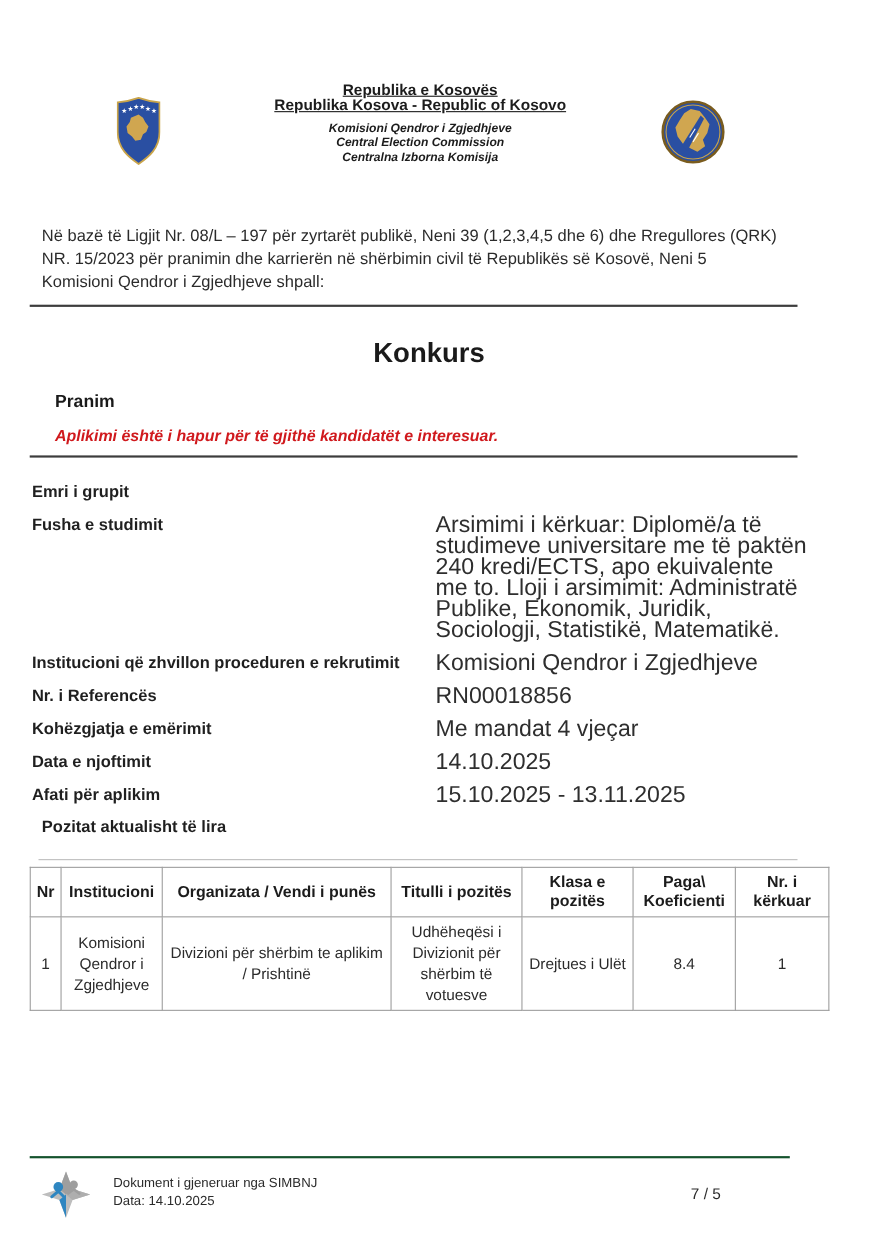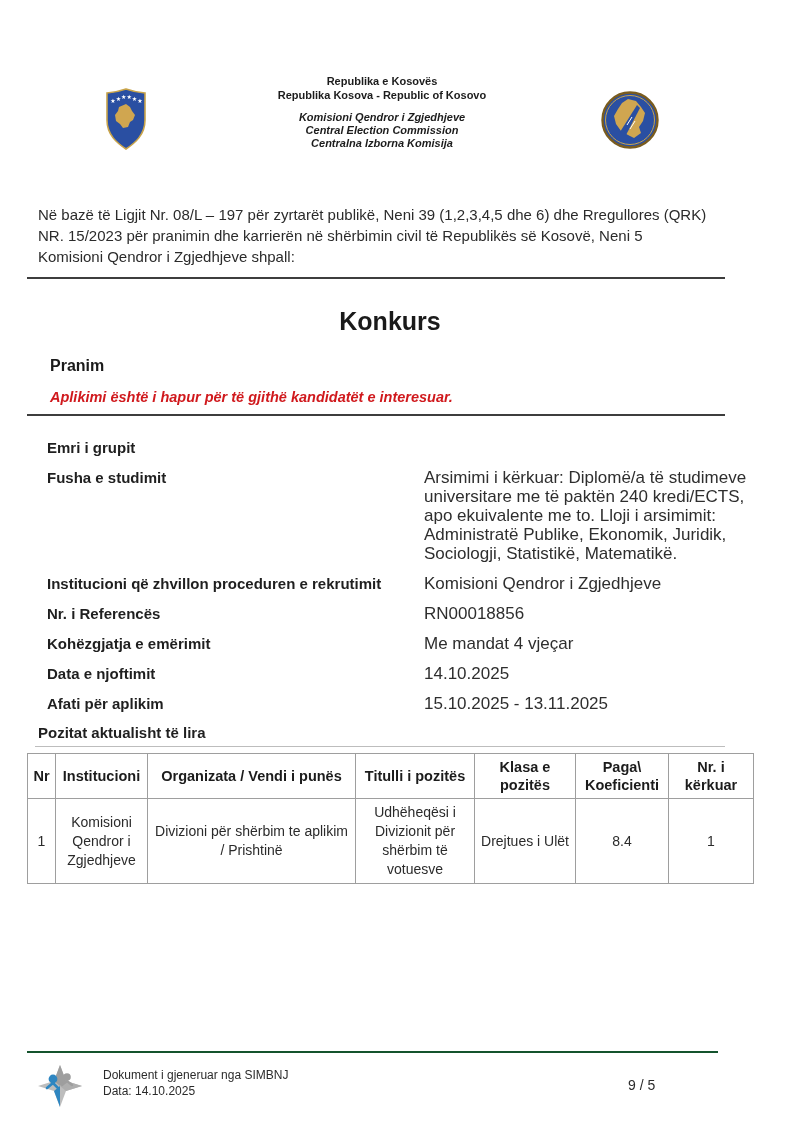--- a/index.html
+++ b/index.html
@@ -8,21 +8,21 @@
     position:relative; width:800px; height:1130px; margin:0 auto;
     background:#ffffff; color:#262626;
     font-family:"Liberation Sans", sans-serif;
     overflow:hidden;
   }
   
   .header { position:relative; height:180px; }
   .logo-left  { position:absolute; left:106px; top:88px; }
   .logo-right { position:absolute; left:601px; top:91px; }
   .header-text { position:absolute; left:232px; top:74px; width:300px; text-align:center; }
-  .state-line { font-size:11px; font-weight:bold; line-height:14px; color:#1c1c1c; }
+  .state-line { font-size:14px; font-weight:bold; line-height:14px; color:#1c1c1c;text-decoration:underline; }
   .org-block { margin-top:9px; }
   .org-line { font-size:11px; font-weight:bold; font-style:italic; line-height:13px; color:#1c1c1c; }
   
   .intro {
     margin:24px 60px 0 38px; width:672px;
     font-size:15px; line-height:21px; color:#2b2b2b;
   }
   .rule-thick {
     border:none; border-top:2px solid #3d3d3d;
     margin-left:27px; width:698px;
@@ -31,25 +31,25 @@
   .rule-2 { margin-top:9px; }
   
   .doc-title {
     margin-top:28px; width:726px; margin-left:27px; text-align:center;
     font-size:25px; font-weight:bold; color:#1a1a1a;
   }
   .subtitle { margin:21px 0 0 50px; font-size:16px; font-weight:bold; color:#1a1a1a; }
   .notice { margin:14px 0 0 50px; font-size:14.5px; font-weight:bold;font-style:italic; }
   
   .fields { margin-top:22px; }
-  .field-row { display:grid; grid-template-columns:367px 340px; padding-left:47px; margin-bottom:11px;gap:10px; }
+  .field-row { display:grid; grid-template-columns:367px 340px; padding-left:29px; margin-bottom:11px; }
   .field-label { font-size:15px; font-weight:bold; line-height:19px; color:#1f1f1f; }
-  .field-value { font-size:17px; line-height:19px; color:#2e2e2e; }
-  
-  .positions-heading { margin:8px 0 5px 38px; font-size:15px; font-weight:bold; color:#1f1f1f; }
+  .field-value { font-size:21px; line-height:19px; color:#2e2e2e; }
+  
+  .positions-heading { margin:8px 0 21px 38px; font-size:15px; font-weight:bold; color:#1f1f1f; }
   .rule-thin { border:none; border-top:1px solid #bdbdbd; margin-left:35px; width:690px; }
   table.positions {
     margin:6px 0 0 27px; width:726px; border-collapse:collapse; table-layout:fixed;
   }
   table.positions th, table.positions td {
     border:1px solid #9e9e9e; text-align:center; vertical-align:middle; padding:4px 5px;
   }
   table.positions th { font-size:14.5px; font-weight:bold; line-height:18px; white-space:pre-line; height:38px; color:#1c1c1c; }
   table.positions td { font-size:14px; line-height:19px; height:77px; color:#2b2b2b; }
   
@@ -198,16 +198,16 @@
         <circle cx="16" cy="15" r="4.4" fill="#2e86c1"></circle>
         <path d="M10 24 L16 19 L21 24" stroke="#2e86c1" stroke-width="2.6" fill="none" stroke-linecap="round"></path>
         <circle cx="30" cy="13" r="3.8" fill="#9e9e9e"></circle>
         <path d="M25 21 L30 17 L35 21" stroke="#9e9e9e" stroke-width="2.4" fill="none" stroke-linecap="round"></path>
       </svg>
     </div>
     <div class="footer-text">
       <div class="footer-line1">Dokument i gjeneruar nga SIMBNJ</div>
       <div class="footer-line2">Data: 14.10.2025</div>
     </div>
-    <div class="page-num">9 / 5</div>
+    <div class="page-num">7 / 5</div>
   </div>
 
 </div>
 
 </body></html>

